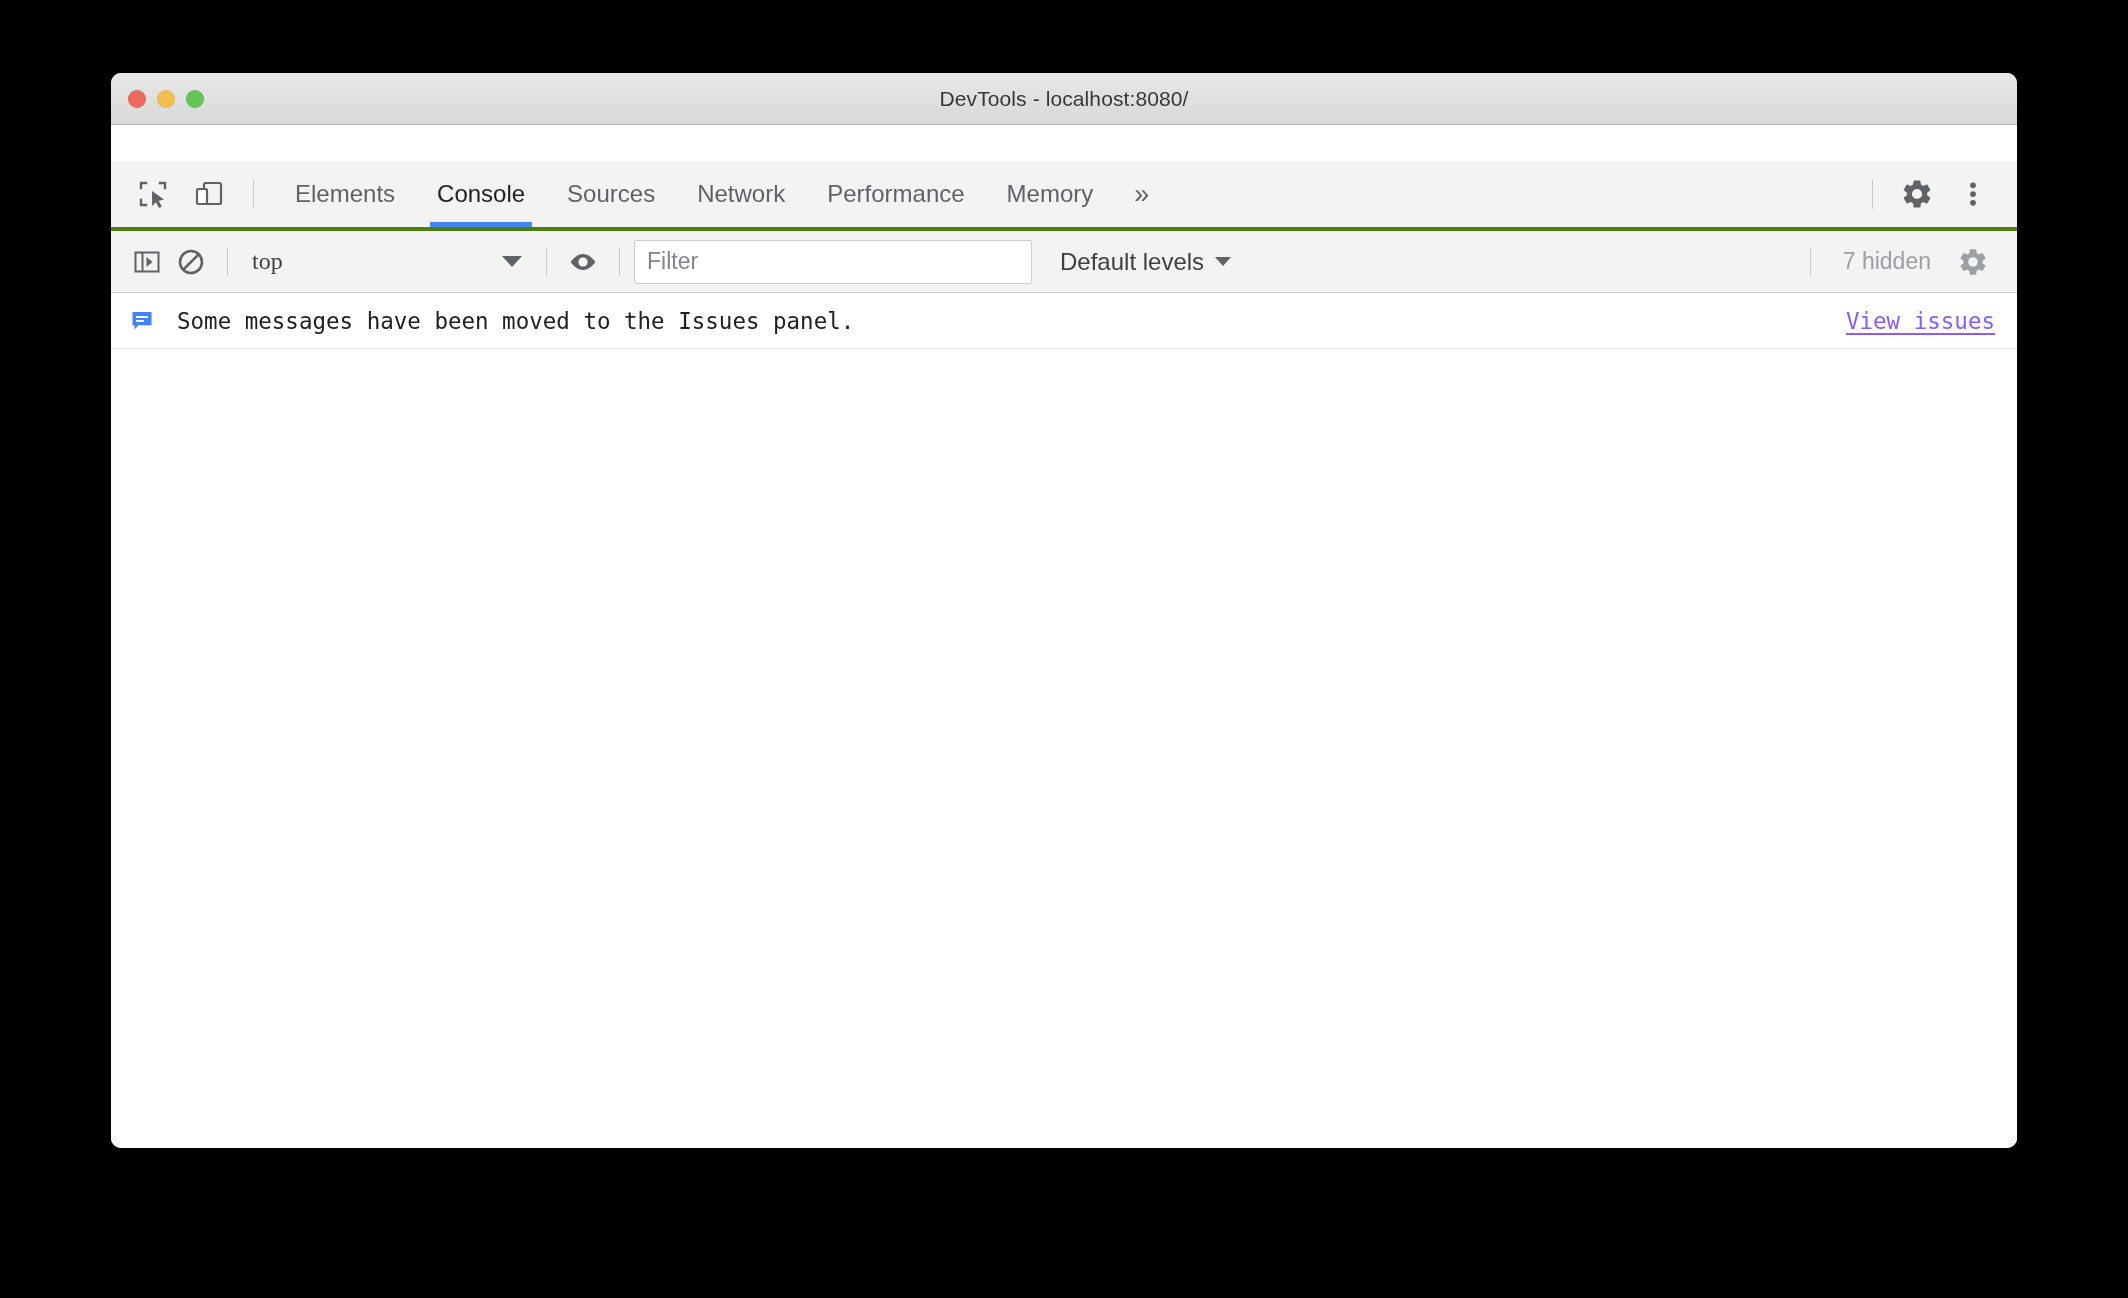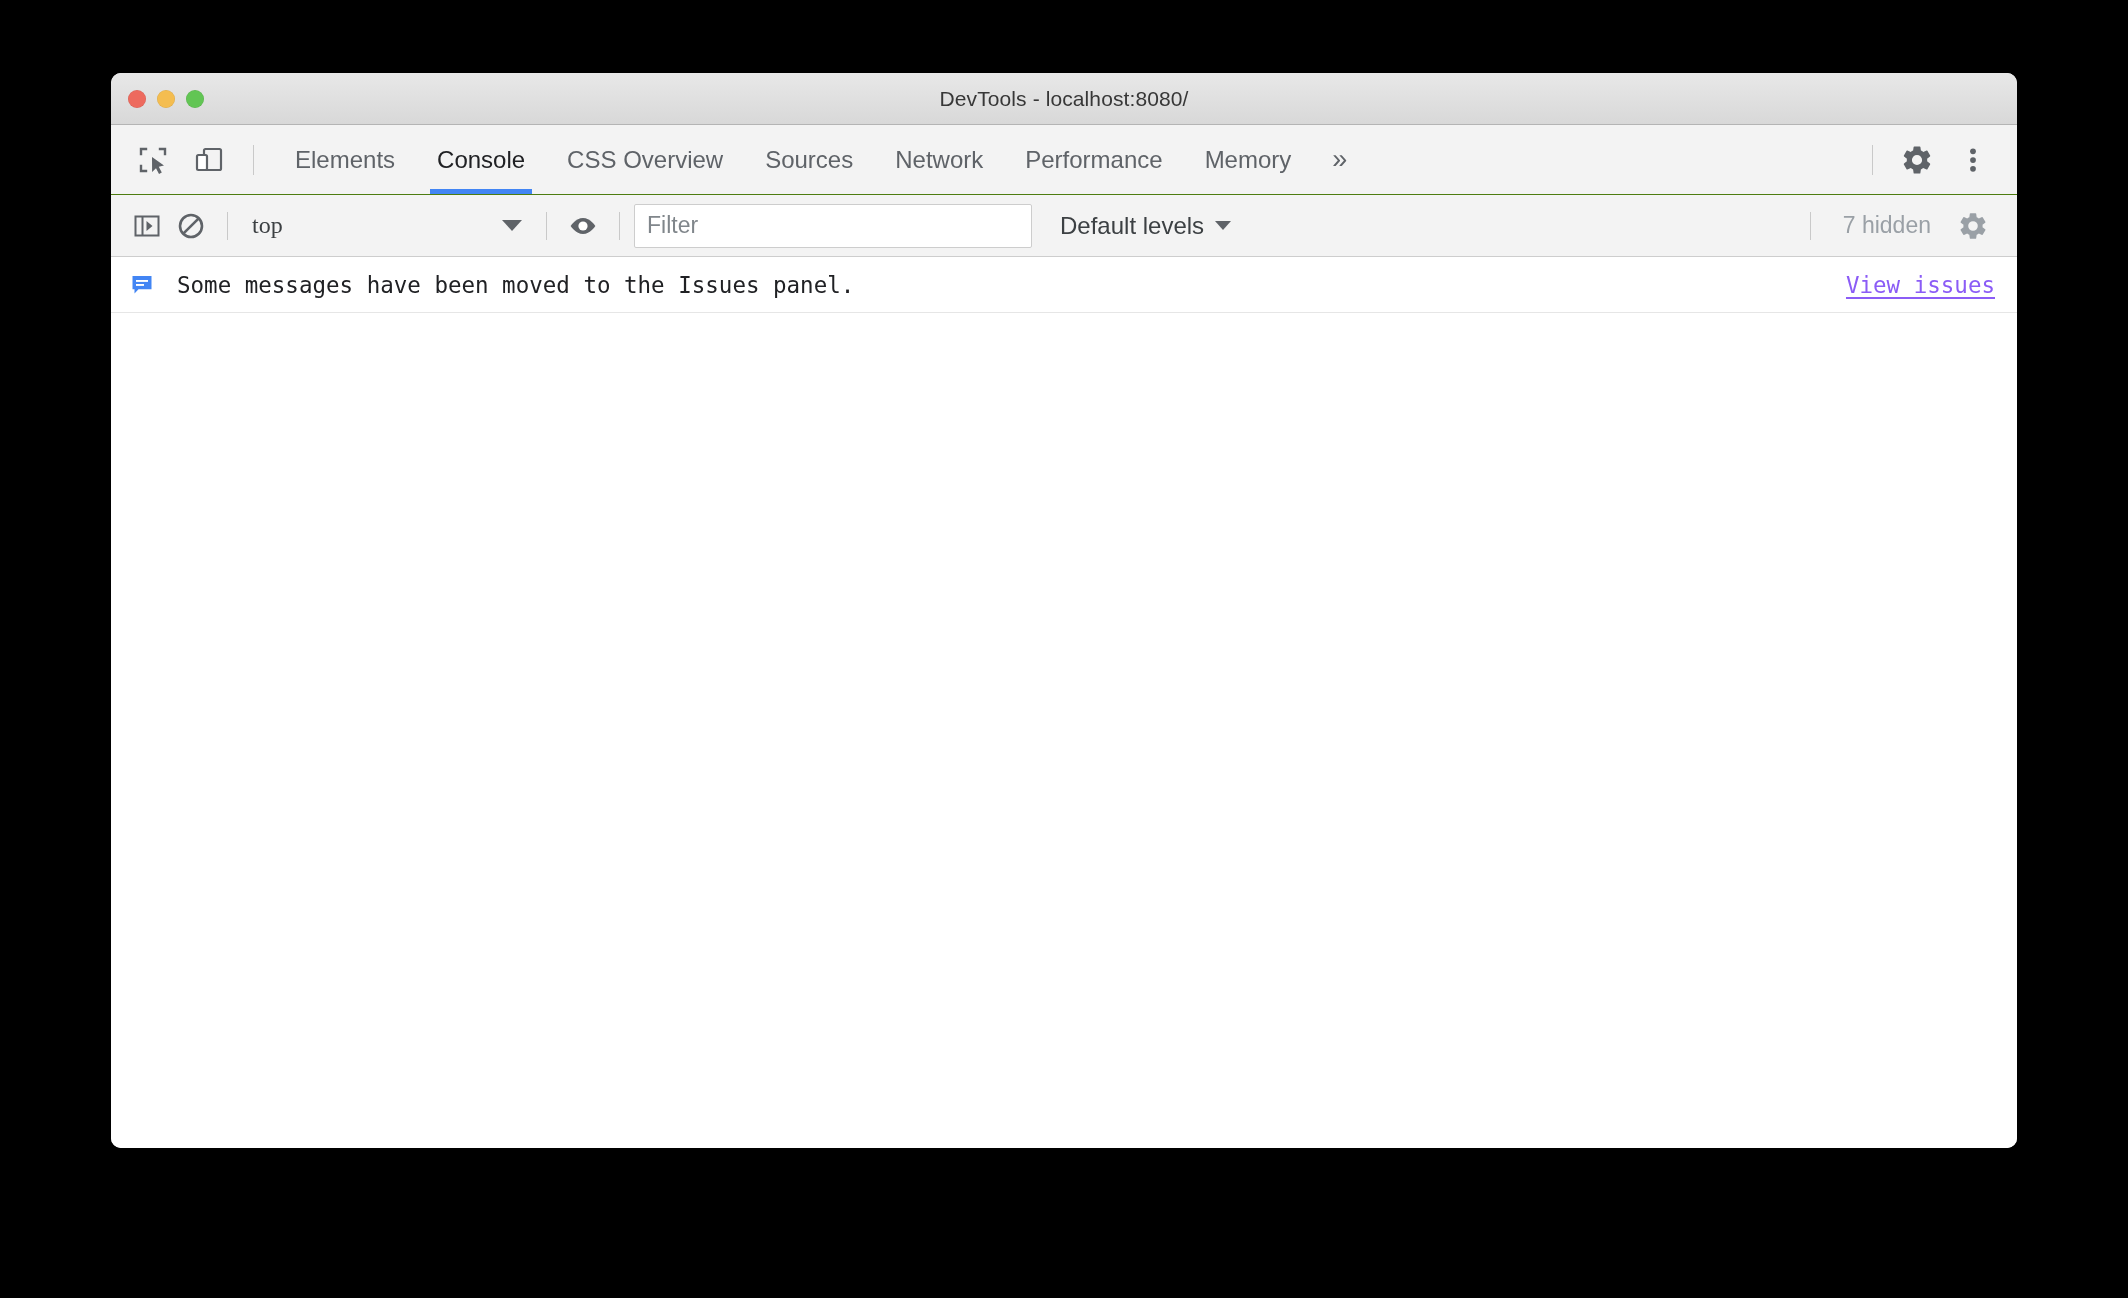--- a/index.html
+++ b/index.html
@@ -63,25 +63,26 @@
     color: #373737;
     letter-spacing: 0.1px;
     user-select: none;
   }
 
   
   .tabbar {
     position: relative;
     height: 70px;
     background: #f3f3f3;
-    border-bottom: 1px solid #4d7c0f;
+    border-bottom: 4px solid #4d7c0f;
     display: flex;
     align-items: center;
     padding-left: 18px;
     box-sizing: border-box;
+    margin-top: 36px;
   }
   .tb-icon-btn {
     width: 48px;
     height: 48px;
     display: flex;
     align-items: center;
     justify-content: center;
     cursor: default;
     flex: 0 0 auto;
   }
@@ -319,23 +320,20 @@
     <div class="vsep"></div>
 
     <div class="tabs">
       <div class="tab">
         <span>Elements</span>
       </div>
       <div class="tab active">
         <span>Console</span>
       </div>
       <div class="tab">
-        <span>CSS Overview</span>
-      </div>
-      <div class="tab">
         <span>Sources</span>
       </div>
       <div class="tab">
         <span>Network</span>
       </div>
       <div class="tab">
         <span>Performance</span>
       </div>
       <div class="tab">
         <span>Memory</span>

